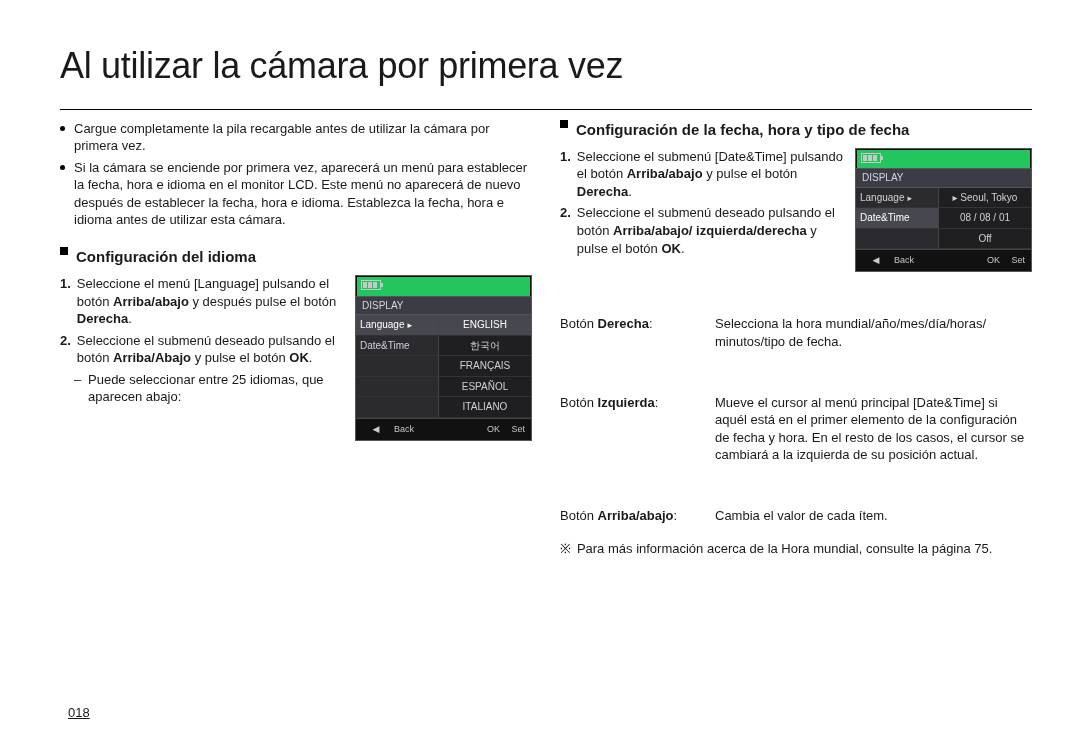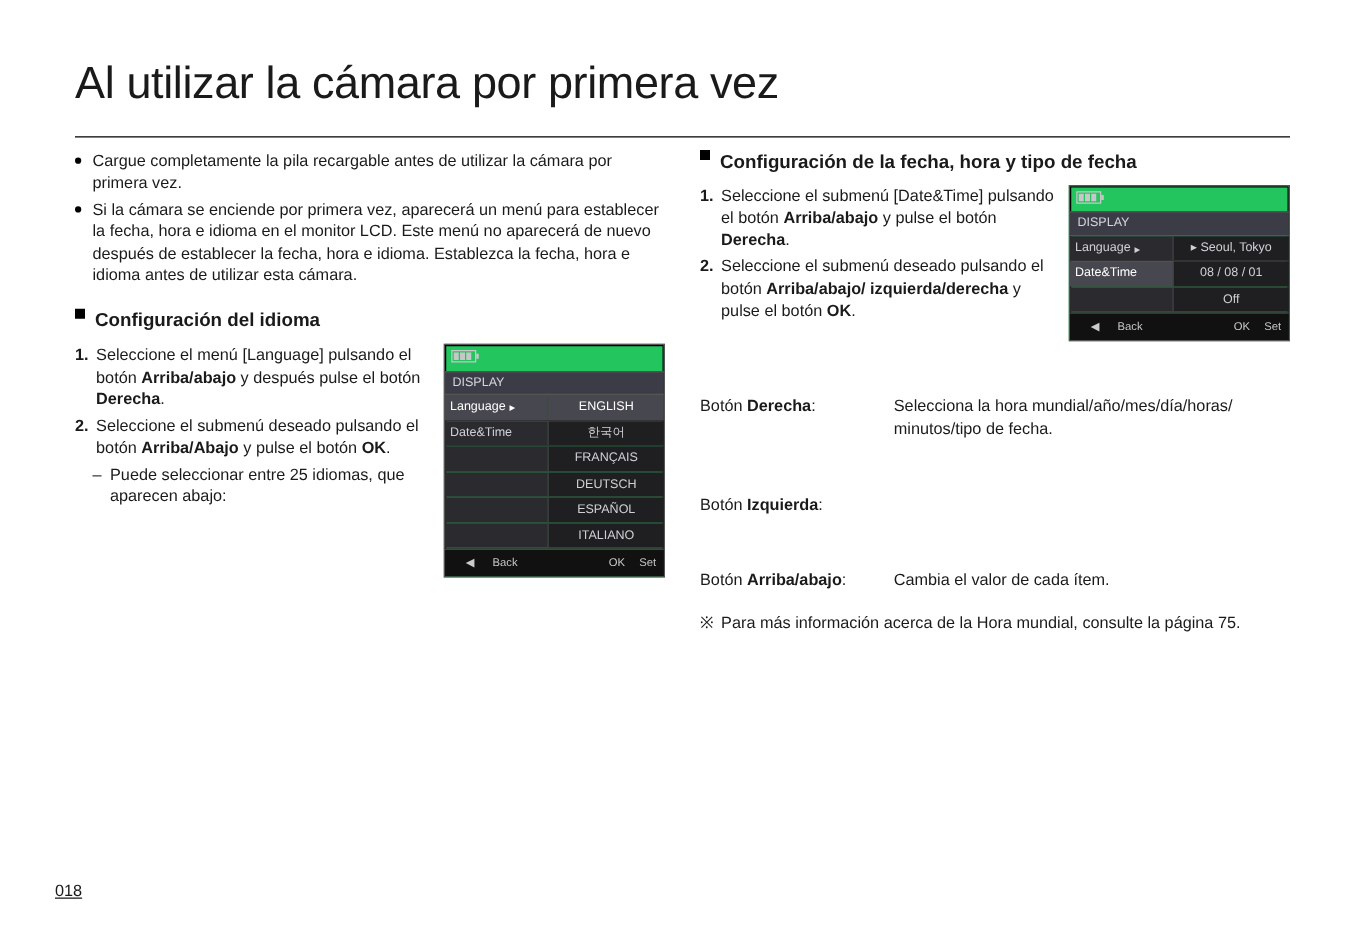--- a/index.html
+++ b/index.html
@@ -206,21 +206,21 @@
     font-size: 13px;
     margin-top: 16px;
     display:flex;
     gap:6px;
   }
   .footnote .ast {
     font-family: "Arial Unicode MS", Arial, sans-serif;
   }
   .pagenum {
     position: absolute;
-    left: 44px;
+    left: 68px;
     bottom: 24px;
     font-size: 13px;
     text-decoration: underline;
   }
 </style>
 </head>
 <body>
 
 <div class="page">
   <h1 class="title">Al utilizar la cámara por primera vez</h1>
@@ -276,24 +276,20 @@
             <div class="row">
               <div class="cell-l">Date&amp;Time</div>
               <div class="cell-r">한국어</div>
             </div>
             <div class="row">
               <div class="cell-l"></div>
               <div class="cell-r">FRANÇAIS</div>
             </div>
             <div class="row">
               <div class="cell-l"></div>
-              <div class="cell-r">DEUTSCH</div>
-            </div>
-            <div class="row">
-              <div class="cell-l"></div>
               <div class="cell-r">ESPAÑOL</div>
             </div>
             <div class="row">
               <div class="cell-l"></div>
               <div class="cell-r">ITALIANO</div>
             </div>
           </div>
           <div class="footer">
             <span class="blk">
               <span class="key key-back">◀</span>
@@ -372,20 +368,21 @@
         <div class="brow">
           <div class="blabel">
             <span>Botón </span><b>Derecha</b><span>:</span>
           </div>
           <div class="bdesc">Selecciona la hora mundial/año/mes/día/horas/ minutos/tipo de fecha.</div>
         </div>
         <div class="brow">
           <div class="blabel">
             <span>Botón </span><b>Izquierda</b><span>:</span>
           </div>
+          <div class="bdesc">Mueve el cursor al menú principal [Date&amp;Time] si aquél está en el primer elemento de la configuración de fecha y hora. En el resto de los casos, el cursor se cambiará a la izquierda de su posición actual.</div>
         </div>
         <div class="brow">
           <div class="blabel">
             <span>Botón </span><b>Arriba/abajo</b><span>:</span>
           </div>
           <div class="bdesc">Cambia el valor de cada ítem.</div>
         </div>
       </div>
 
       <div class="footnote">

